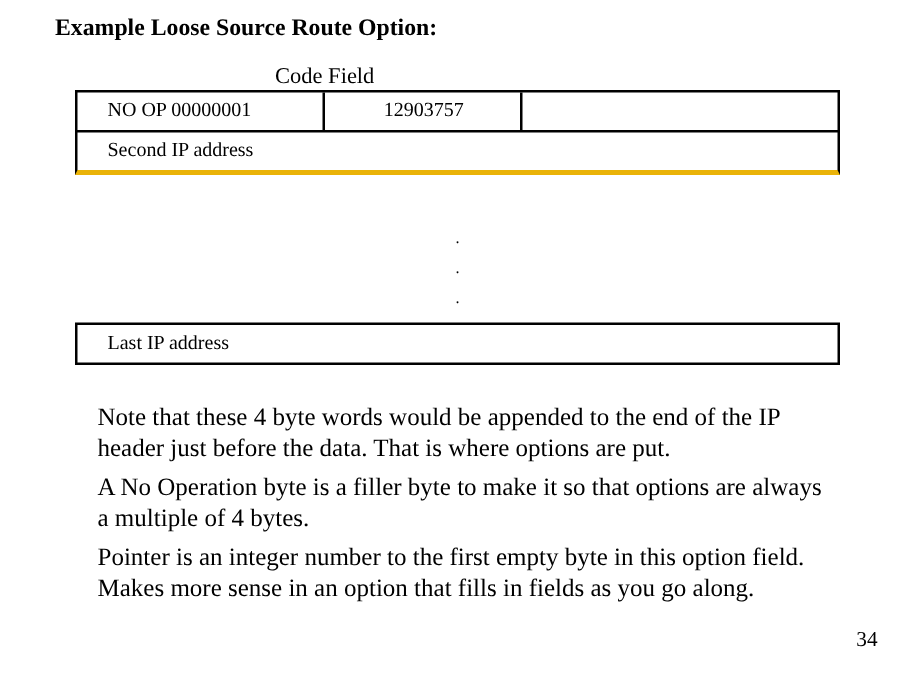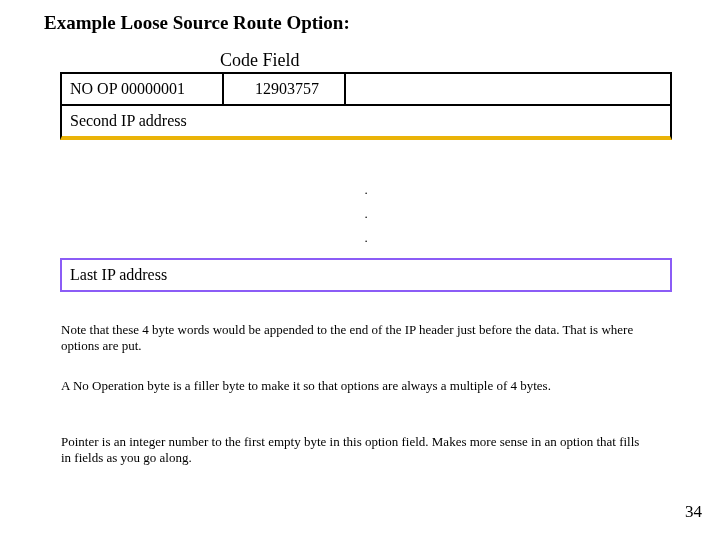--- a/index.html
+++ b/index.html
@@ -34,25 +34,26 @@
   }
   .row {
     border: 2px solid #000;
     border-bottom: none;
     display: flex;
     height: 30px;
     align-items: center;
   }
   .row:last-of-type { border-bottom: 2px solid #000; }
   .cell {
-    padding: 0 2px 0 8px;
+    padding: 0 22px 0 8px;
     font-size: 16px;
     height: 100%;
     display: flex;
     align-items: center;
+    margin-left: 16px;
   }
   .sep { border-right: 2px solid #000; }
   .c1 { width: 150px; }
   .c2 { width: 110px; justify-content: center; text-align: center; }
   .c3 { width: 150px; }
   .c4 { flex: 1; }
   .row.full .cell { flex: 1; }
   .dots {
     position: absolute;
     left: 60px;
@@ -61,30 +62,30 @@
     font-size: 13px;
     line-height: 24px;
   }
   .dots span { display: block; }
   .last-row-wrap {
     position: absolute;
     left: 60px;
     width: 612px;
   }
   .last-row {
-    border: 2px solid #8b5cf6;
+    border: 2px solid #000000;
     display: flex;
     height: 30px;
     align-items: flex-end;
   }
   .para {
     position: absolute;
-    left: 61px;
+    left: 78px;
     width: 580px;
-    font-size: 13px;
+    font-size: 20px;
     line-height: 1.25;
   }
   .pagenum {
     position: absolute;
     right: 18px;
     bottom: 18px;
     font-size: 17px;
     margin-top: 40px;
   }
 </style>

